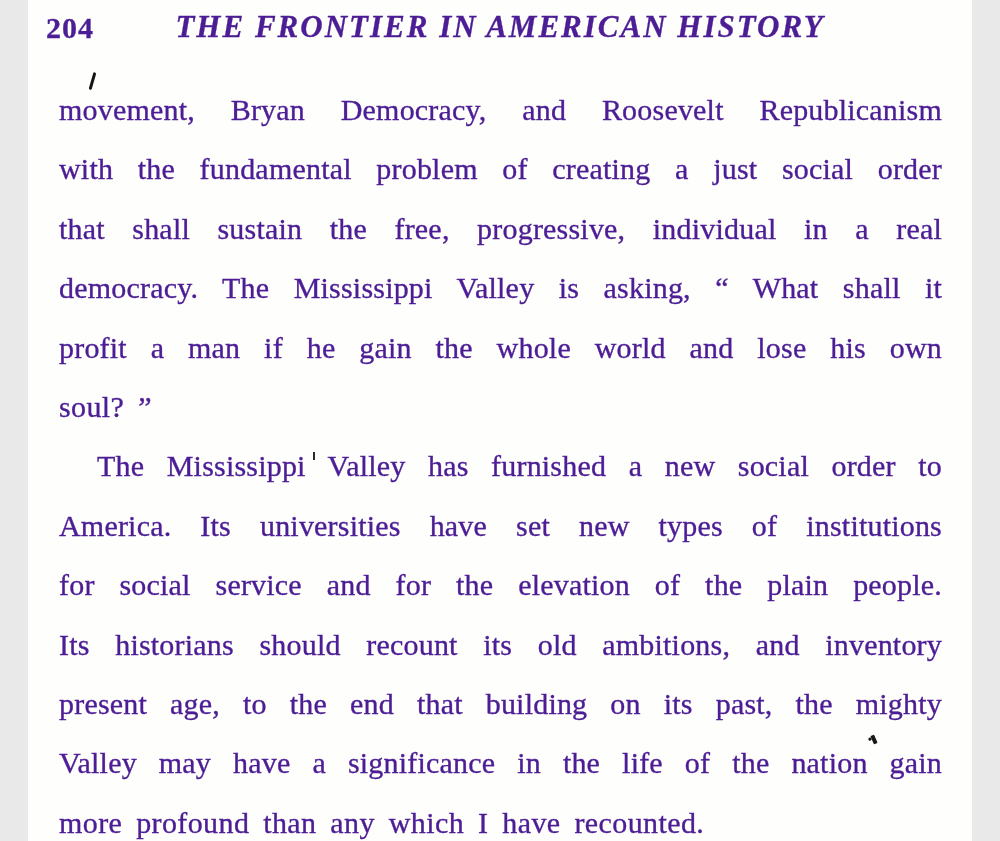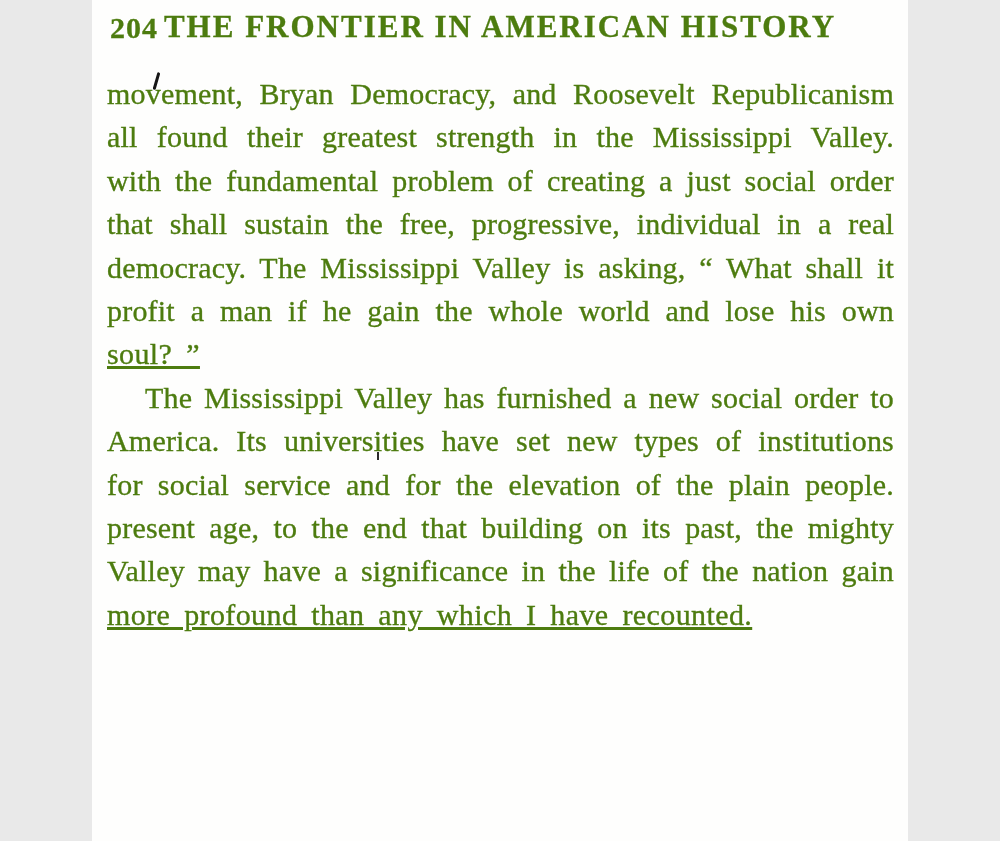--- a/index.html
+++ b/index.html
@@ -1,55 +1,55 @@
 <!DOCTYPE html>
 <html><head>
 <meta charset="utf-8">
 <style>
   html, body { margin:0; padding:0; background:#e9e9e9; }
   .page {
     position:relative;
-    width:816px; height:841px;
+    width:944px; height:841px;
     background:#fefefdff;
-    color:#4d7c0f;
+    color:#4c1d95;
     font-family:"Liberation Serif","DejaVu Serif",serif;
     overflow:hidden;
     margin:0 auto;
   }
   .header { position:absolute; top:6px; left:0; right:0; height:46px; }
   .pagenum {
     position:absolute; left:18px; top:5px;
     font-size:30px; font-weight:700; letter-spacing:1px;
     -webkit-text-stroke:0.3px;
   }
   .running-title {
     position:absolute; left:0; right:0; top:3px;
     text-align:center;
     font-size:31px; font-weight:700; letter-spacing:2px;
     -webkit-text-stroke:0.3px;
     white-space:nowrap;
+    font-style:italic;
   }
   .textblock { position:absolute; top:72px; left:15px; right:14px; }
   .line {
-    margin:0;
+    margin:16px;
     font-size:30px;
     line-height:43.4px;
     text-align:justify;
     text-align-last:justify;
     word-spacing:2px;
     letter-spacing:0.2px;
     -webkit-text-stroke:0.35px;
     white-space:nowrap_off;
   }
   .line.noj {
     text-align:center;
     text-align-last:left;
     word-spacing:6px;
     letter-spacing:0.4px;
-    text-decoration:underline;
   }
   .line.indent { text-indent:38px; }
   
   .artifact-slash {
     position:absolute; left:63px; top:72px;
     width:2.5px; height:18px; background:#161616;
     transform:rotate(16deg); border-radius:1.5px;
   }
   .artifact-tick {
     position:absolute; left:844px; top:735px;
@@ -70,29 +70,29 @@
 
 <div class="page">
 
   <div class="header">
     <span class="pagenum">204</span>
     <span class="running-title">THE FRONTIER IN AMERICAN HISTORY</span>
   </div>
 
   <div class="textblock">
     <p class="line">movement, Bryan Democracy, and Roosevelt Republicanism</p>
-    <p class="line">all found their greatest strength in the Mississippi Valley.</p>
     <p class="line">with the fundamental problem of creating a just social order</p>
     <p class="line">that shall sustain the free, progressive, individual in a real</p>
     <p class="line">democracy. The Mississippi Valley is asking, “ What shall it</p>
     <p class="line">profit a man if he gain the whole world and lose his own</p>
     <p class="line noj">soul? ”</p>
     <p class="line indent">The Mississippi Valley has furnished a new social order to</p>
     <p class="line">America. Its universities have set new types of institutions</p>
     <p class="line">for social service and for the elevation of the plain people.</p>
+    <p class="line">Its historians should recount its old ambitions, and inventory</p>
     <p class="line">present age, to the end that building on its past, the mighty</p>
     <p class="line">Valley may have a significance in the life of the nation gain</p>
     <p class="line noj">more profound than any which I have recounted.</p>
   </div>
 
   <div class="artifact-slash"></div>
   <div class="artifact-tick"></div>
   <div class="artifact-dot"></div>
 
 </div>

